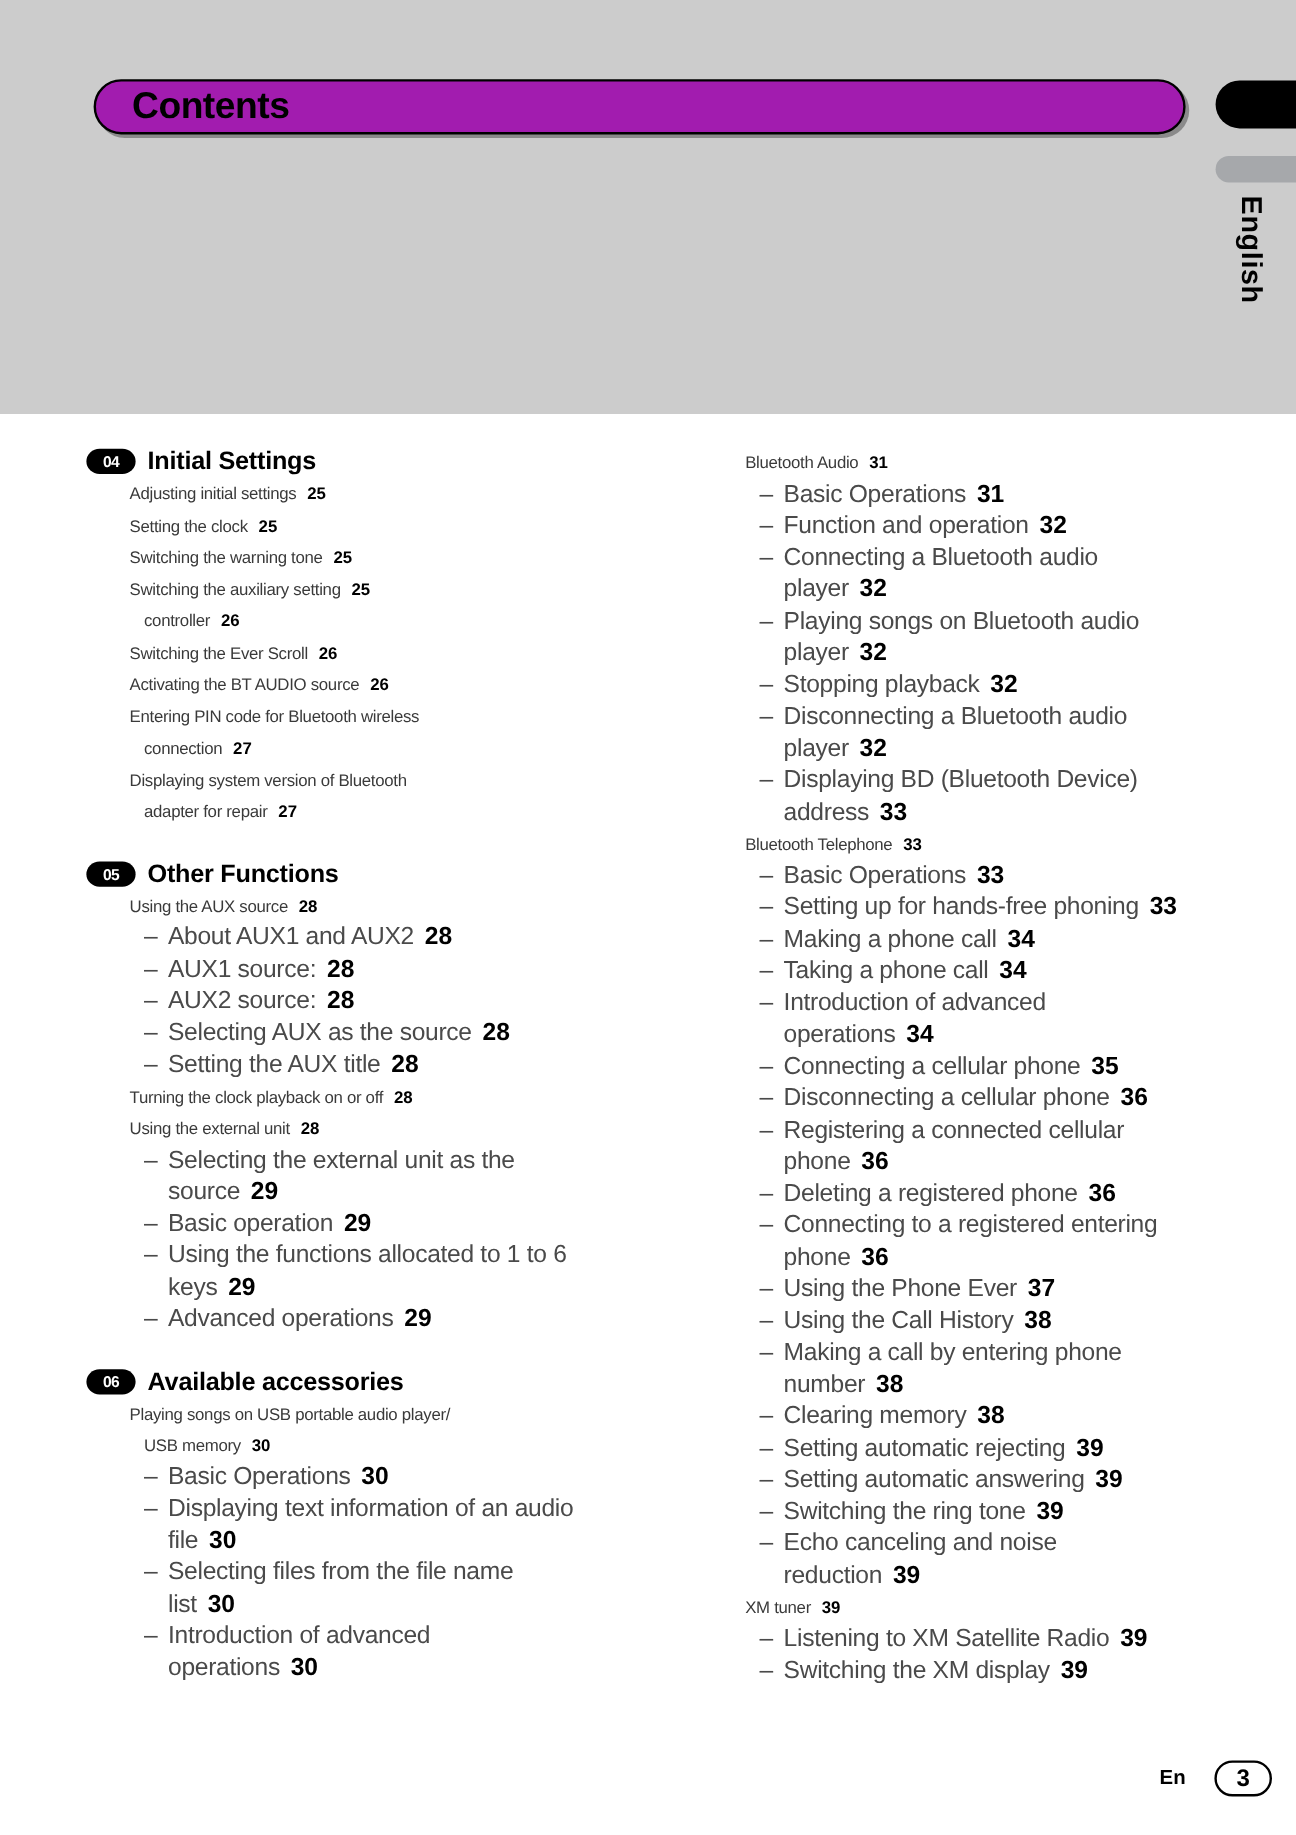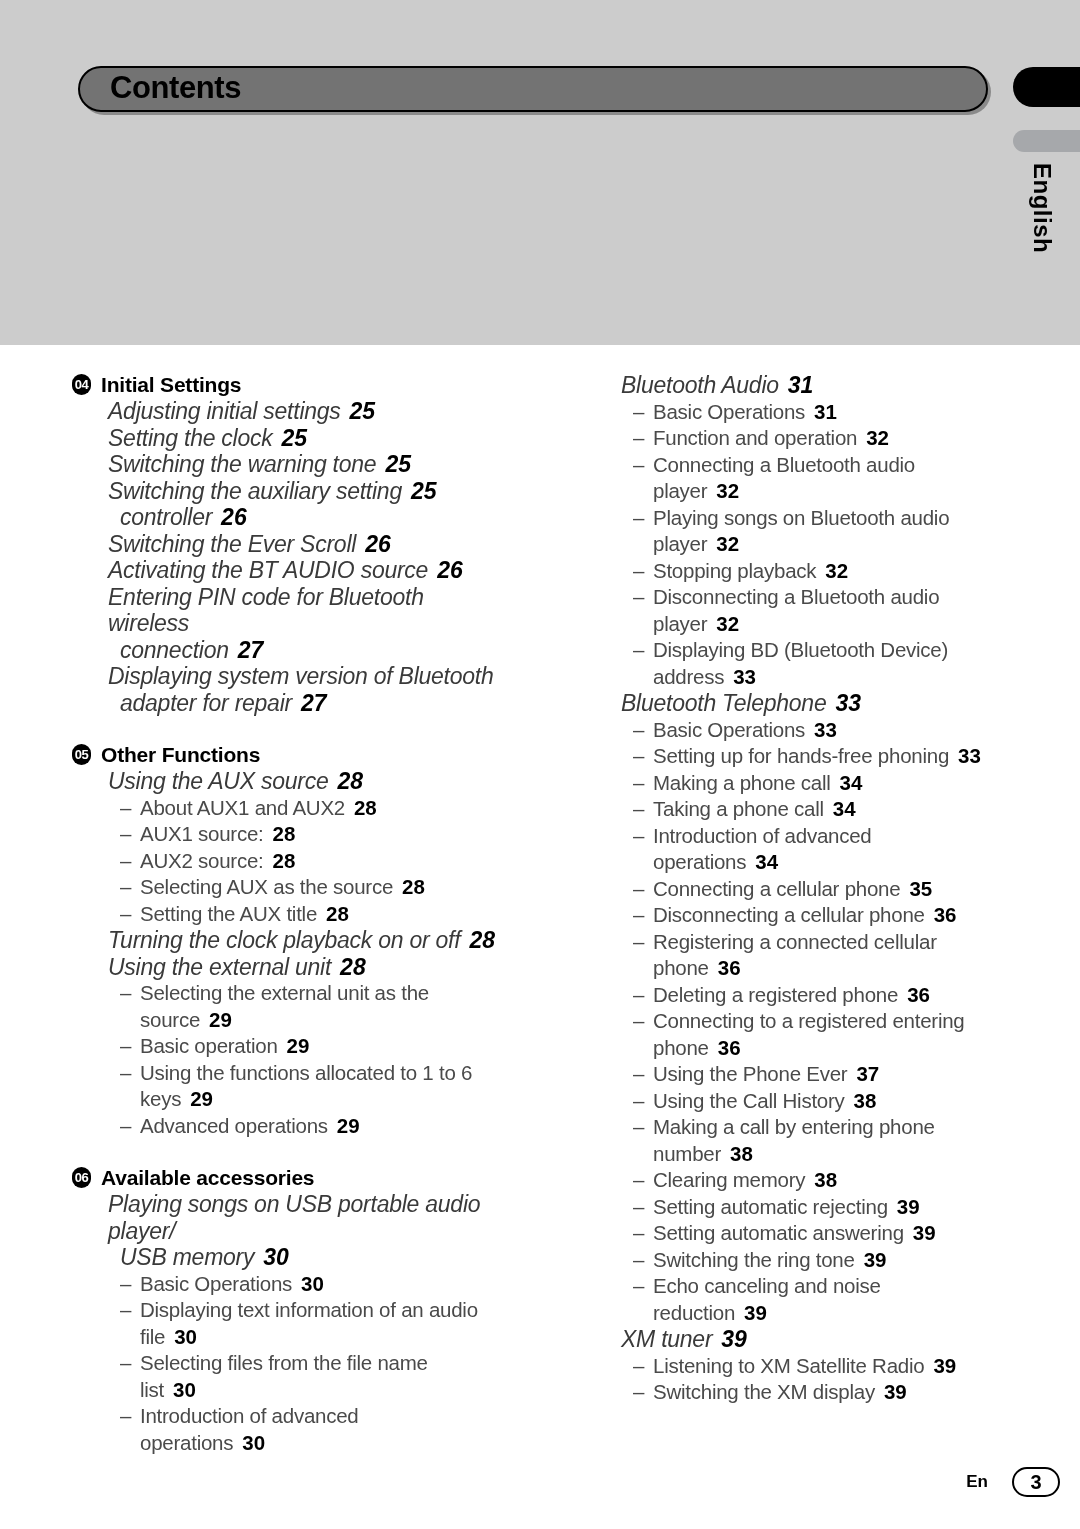--- a/index.html
+++ b/index.html
@@ -25,21 +25,21 @@
     background: #cccccc;
   }
 
   
   .title-bar {
     position: absolute;
     left: 78px;
     top: 66px;
     width: 910px;
     height: 46px;
-    background: #737373;
+    background: #a21caf;
     border: 2px solid #000000;
     border-radius: 23px;
     box-shadow: 3px 3px 0 rgba(0,0,0,0.32);
     box-sizing: border-box;
   }
   .title-text {
     position: absolute;
     left: 30px;
     top: 50%;
     transform: translateY(-52%);
@@ -104,21 +104,21 @@
     display: flex;
     align-items: flex-start;
     margin-top: 0;
     margin-bottom: 1px;
     line-height: 25px;
   }
   .chapter + .entry { margin-top: 0; }
   .chapter-gap { height: 26px; }
 
   .badge {
-    width: 19px;
+    width: 41px;
     height: 21px;
     border-radius: 11px / 10.5px;
     background: #000000;
     color: #ffffff;
     font-size: 13px;
     font-weight: bold;
     display: flex;
     align-items: center;
     justify-content: center;
     flex: 0 0 auto;
@@ -128,27 +128,26 @@
   .chapter-title {
     font-size: 21px;
     font-weight: bold;
     color: #000000;
     margin-left: 10px;
     letter-spacing: -0.2px;
   }
 
   
   .entry {
-    font-size: 23px;
+    font-size: 14px;
     color: #3a3a3a;
     line-height: 26.5px;
     padding-left: 36px;
     text-indent: 0;
     letter-spacing: -0.25px;
-    font-style: italic;
   }
   .entry .wrap {
     display: block;
     padding-left: 12px;
   }
 
   
   .sub {
     font-size: 20.5px;
     color: #4a4a4a;

